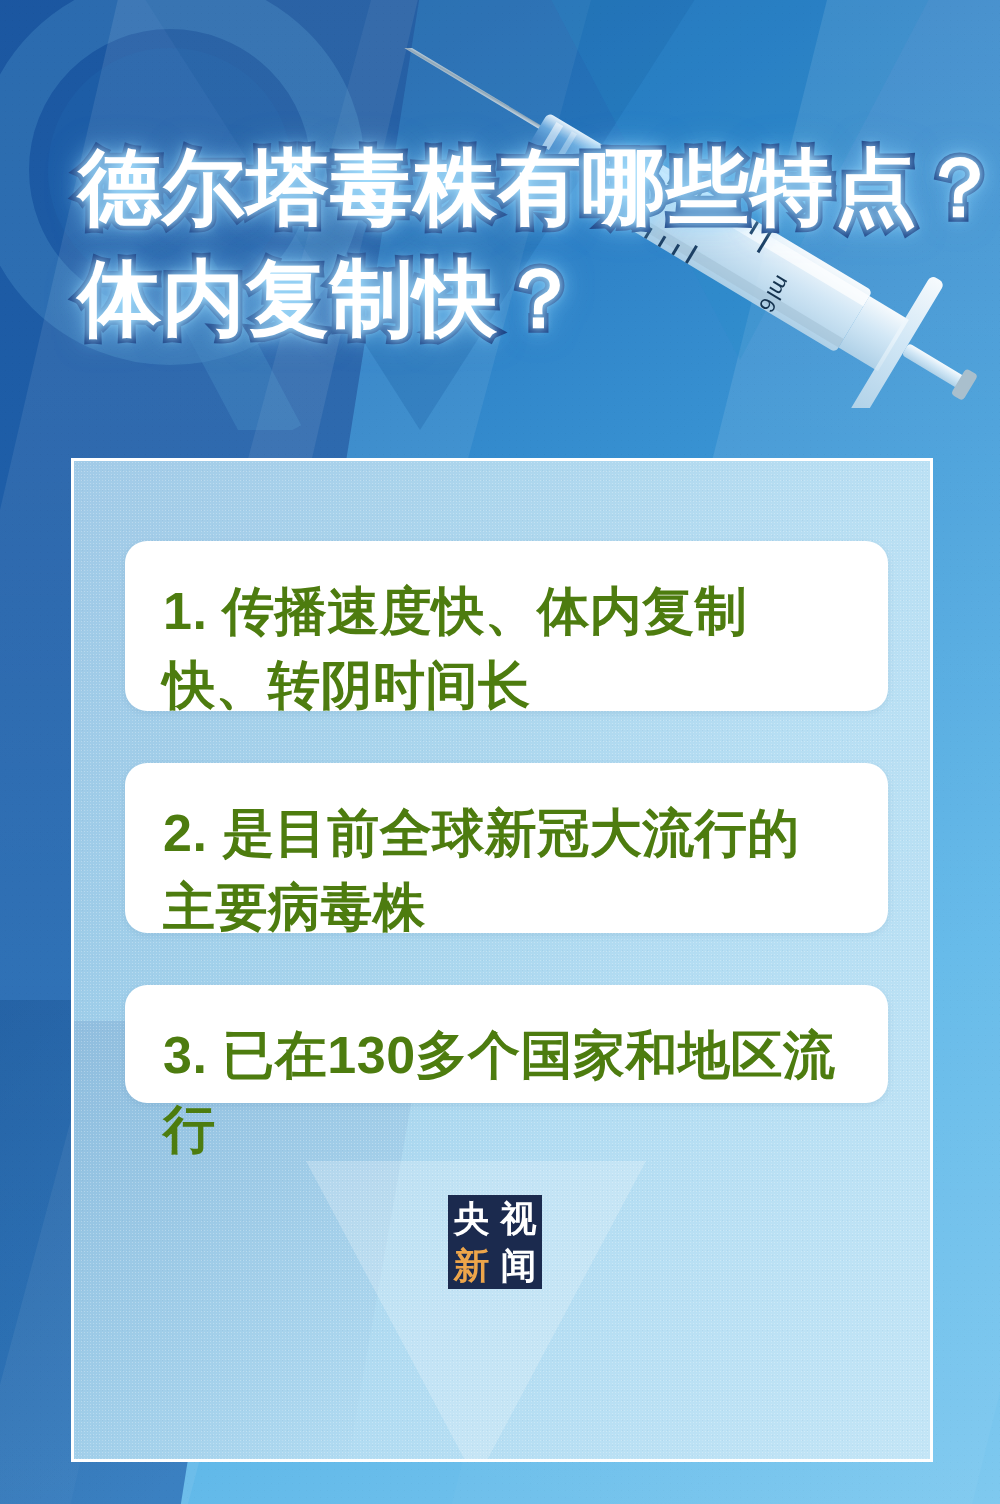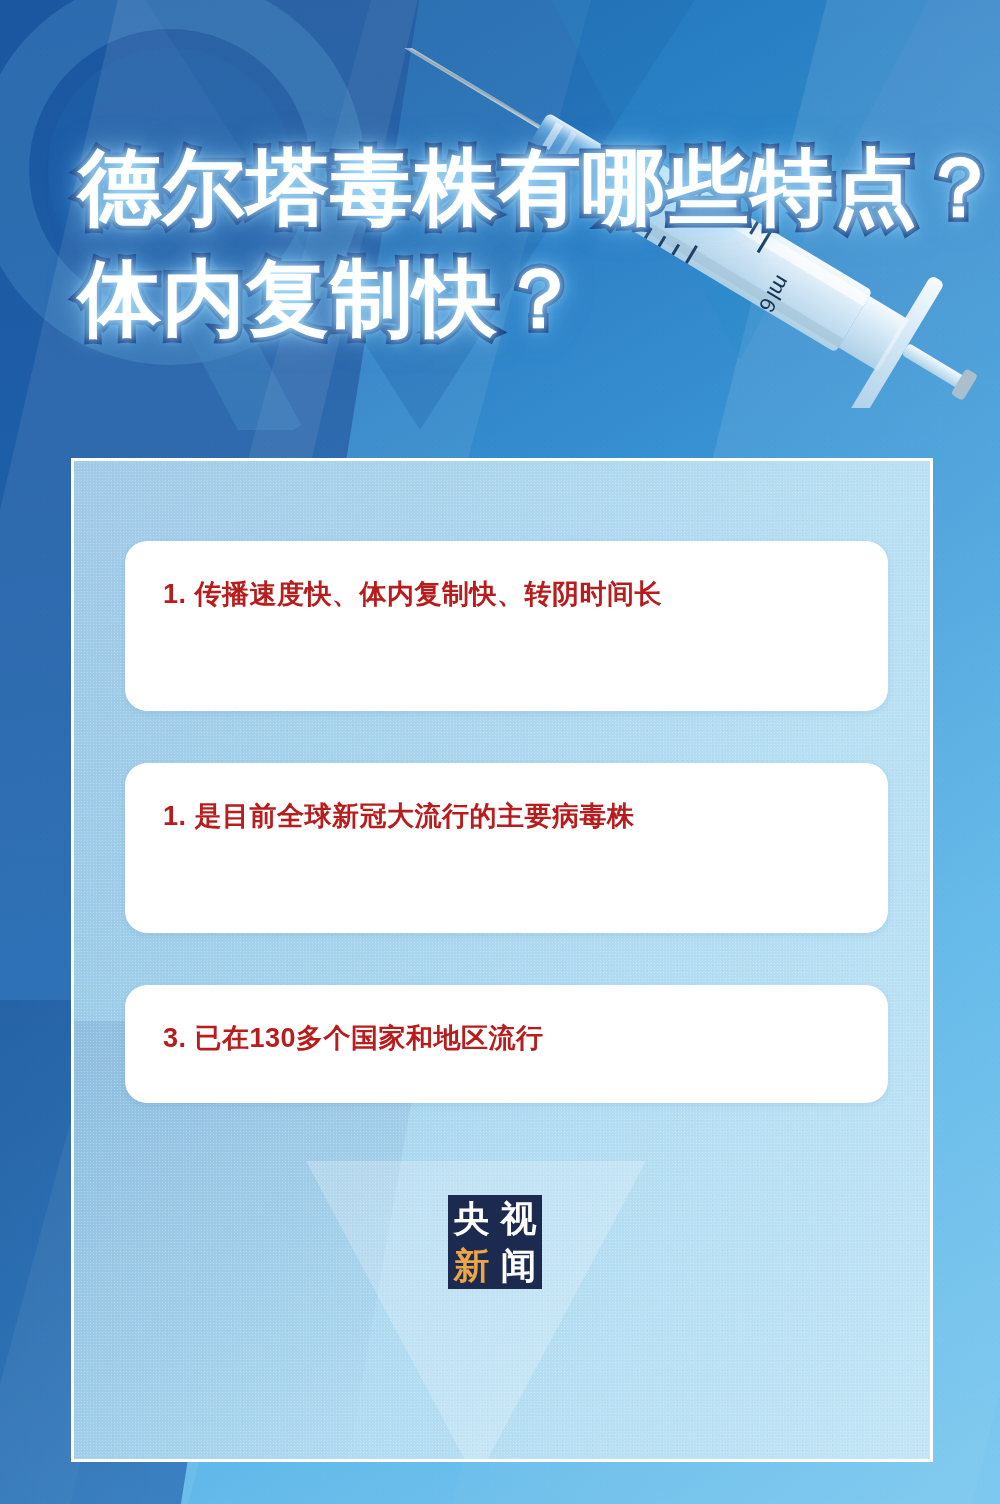--- a/index.html
+++ b/index.html
@@ -160,24 +160,24 @@
   .card {
     background: #ffffff;
     border-radius: 22px;
     box-sizing: border-box;
     padding: 34px 36px 34px 38px;
     margin-bottom: 52px;
     box-shadow: 0 2px 6px rgba(30,80,130,.10);
   }
 
   .card-text {
-    font-size: 27px;
+    font-size: 52px;
     line-height: 1.42;
     font-weight: 700;
-    color: #b91c1c;
+    color: #4d7c0f;
     letter-spacing: 0.5px;
   }
   .card-1 { height: 170px; }
   .card-2 { height: 170px; }
   .card-3 { height: 118px; display:flex; align-items:flex-start; }
 
   
   .logo {
     position: absolute;
     left: 448px; top: 1195px;
@@ -300,21 +300,21 @@
   <div class="panel">
     <div class="panel-diag"></div>
     <div class="panel-tri"></div>
     <div class="panel-noise"></div>
 
     <div class="cards">
       <div class="card card-1">
         <div class="card-text">1. 传播速度快、体内复制快、转阴时间长</div>
       </div>
       <div class="card card-2">
-        <div class="card-text">1. 是目前全球新冠大流行的主要病毒株</div>
+        <div class="card-text">2. 是目前全球新冠大流行的主要病毒株</div>
       </div>
       <div class="card card-3">
         <div class="card-text">3. 已在130多个国家和地区流行</div>
       </div>
     </div>
 
   </div>
 
   <div class="logo">
     <span>央</span>

